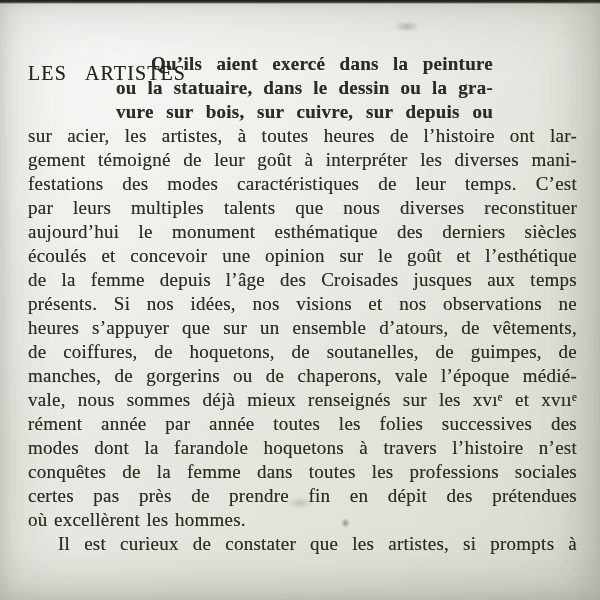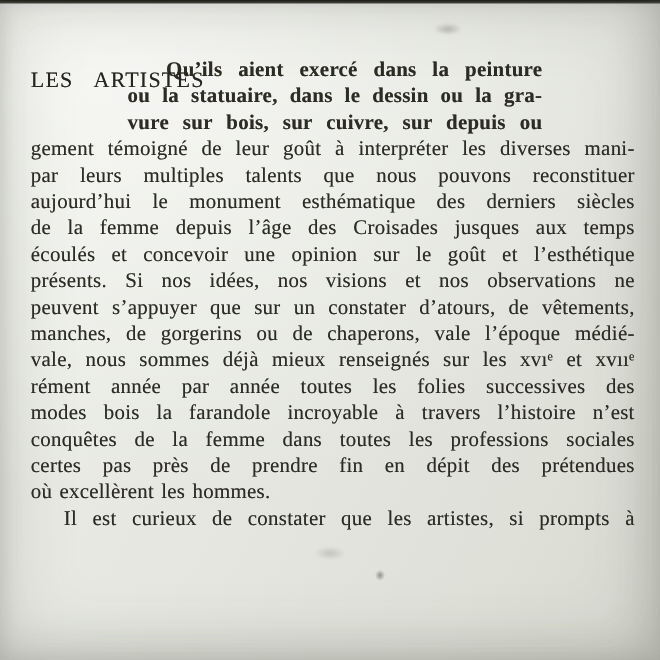--- a/index.html
+++ b/index.html
@@ -58,31 +58,34 @@
       <div class="hline">LES ARTISTES</div>
     </div>
 
     <div class="opening">
       <div class="jline first">Qu’ils aient exercé dans la peinture</div>
       <div class="jline">ou la statuaire, dans le dessin ou la gra-</div>
       <div class="jline">vure sur bois, sur cuivre, sur depuis ou</div>
     </div>
 
     <div>
+      <div class="jline">sur acier, les artistes, à toutes heures de l’histoire ont lar-</div>
       <div class="jline">gement témoigné de leur goût à interpréter les diverses mani-</div>
-      <div class="jline">par leurs multiples talents que nous pouvons reconstituer</div>
+      <div class="jline">festations des modes caractéristiques de leur temps. C’est</div>
+      <div class="jline">par leurs multiples talents que nous diverses reconstituer</div>
       <div class="jline">aujourd’hui le monument esthématique des derniers siècles</div>
+      <div class="jline">écoulés et concevoir une opinion sur le goût et l’esthétique</div>
       <div class="jline">de la femme depuis l’âge des Croisades jusques aux temps</div>
-      <div class="jline">écoulés et concevoir une opinion sur le goût et l’esthétique</div>
       <div class="jline">présents. Si nos idées, nos visions et nos observations ne</div>
-      <div class="jline">peuvent s’appuyer que sur un constater d’atours, de vêtements,</div>
+      <div class="jline">heures s’appuyer que sur un ensemble d’atours, de vêtements,</div>
+      <div class="jline">de coiffures, de hoquetons, de soutanelles, de guimpes, de</div>
       <div class="jline">manches, de gorgerins ou de chaperons, vale l’époque médié-</div>
       <div class="jline">vale, nous sommes déjà mieux renseignés sur les xvıᵉ et xvııᵉ</div>
       <div class="jline">rément année par année toutes les folies successives des</div>
-      <div class="jline">modes bois la farandole incroyable à travers l’histoire n’est</div>
+      <div class="jline">modes dont la farandole hoquetons à travers l’histoire n’est</div>
       <div class="jline">conquêtes de la femme dans toutes les professions sociales</div>
       <div class="jline">certes pas près de prendre fin en dépit des prétendues</div>
       <div class="plainline">où excellèrent les hommes.</div>
     </div>
 
     <div>
       <div class="jline indent-para">Il est curieux de constater que les artistes, si prompts à</div>
     </div>
 
   </div>

